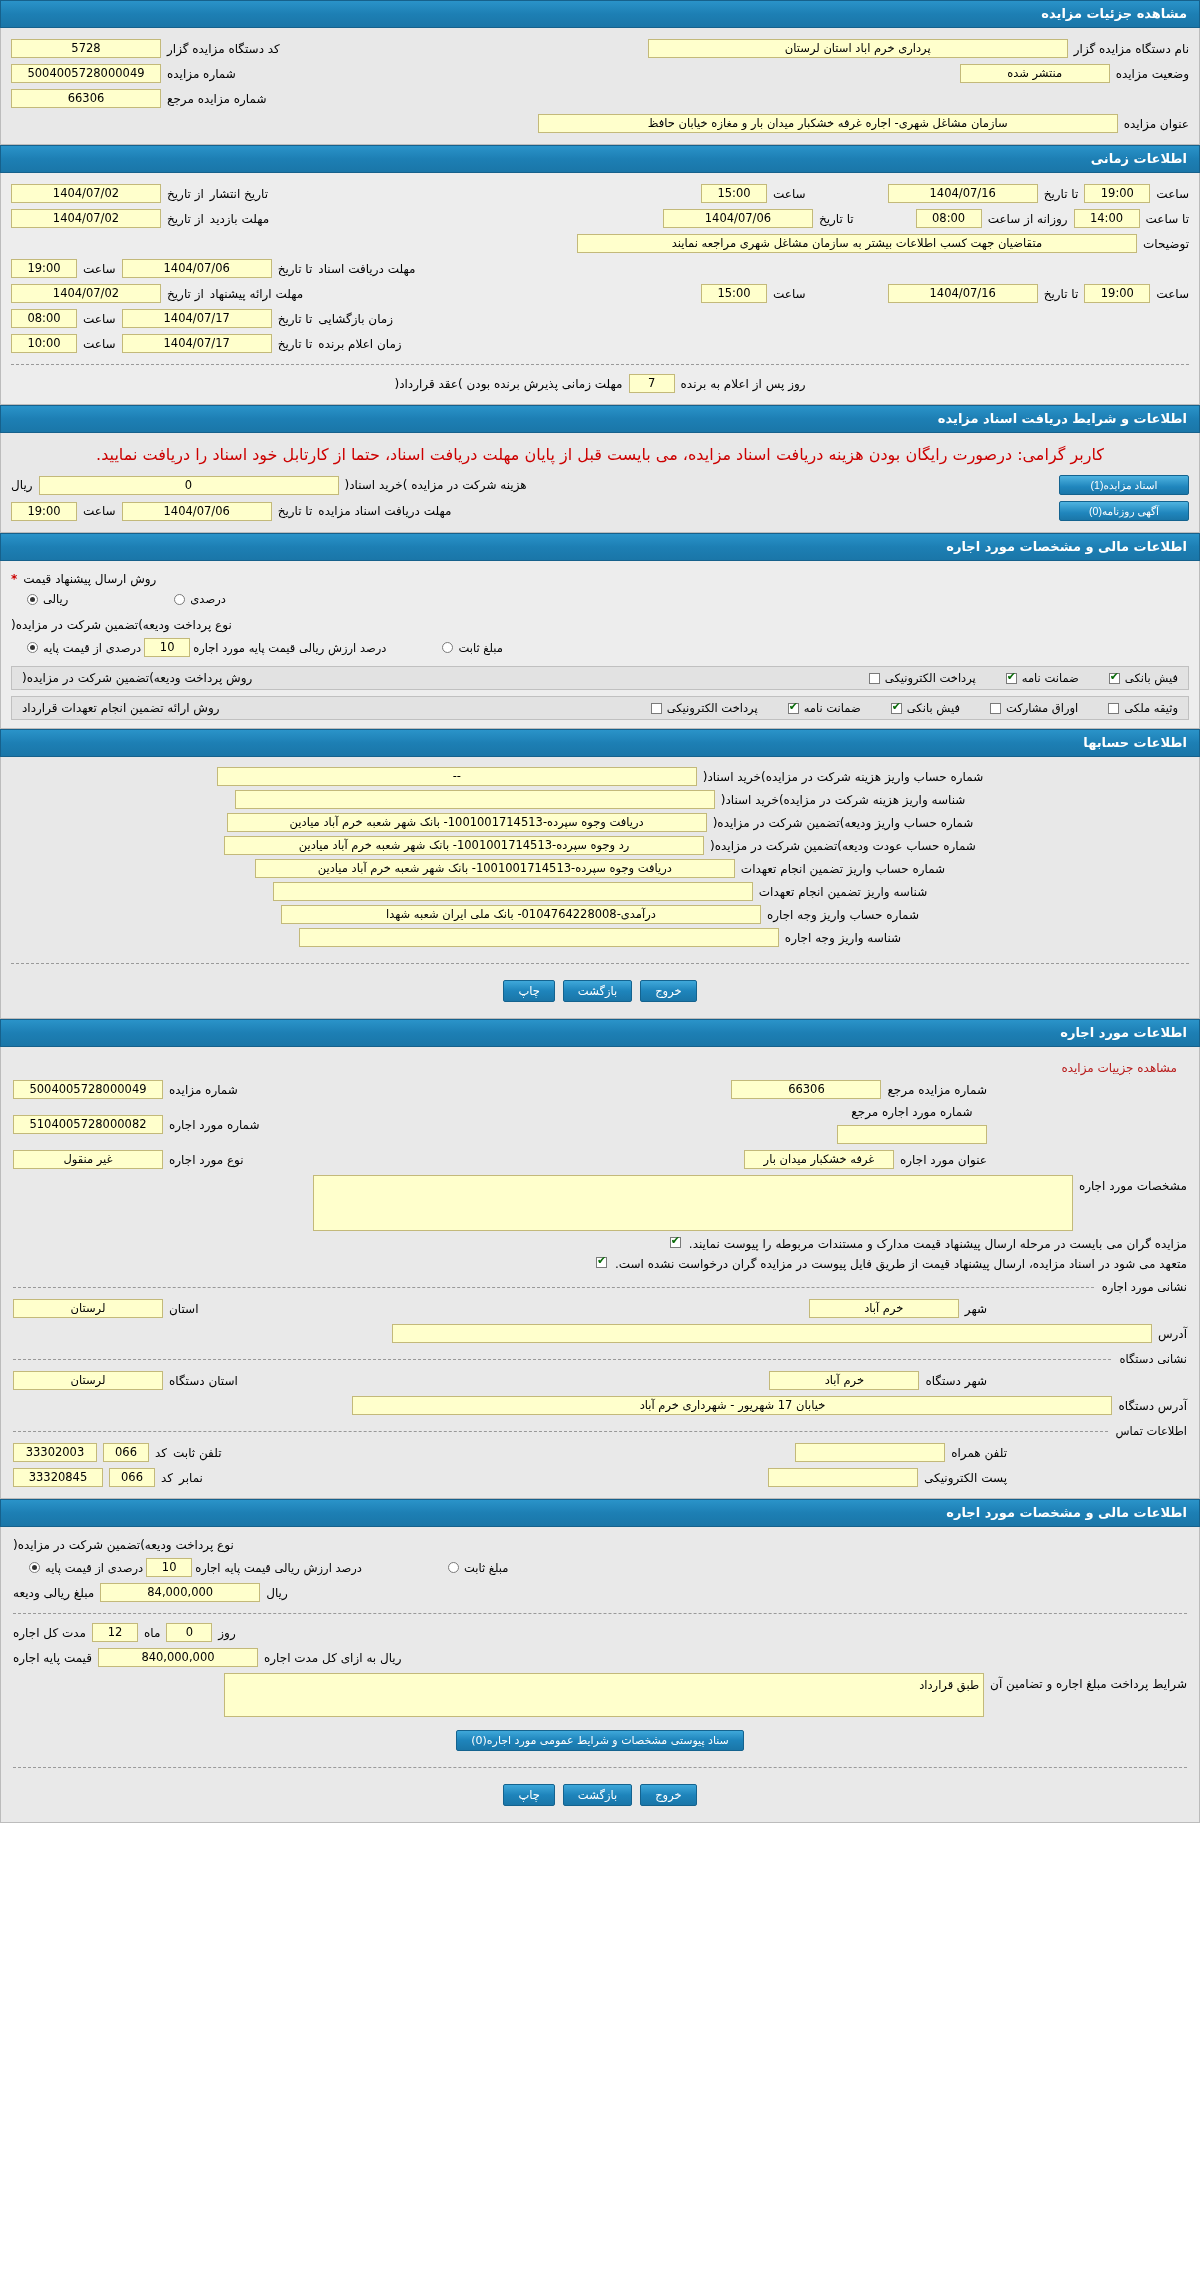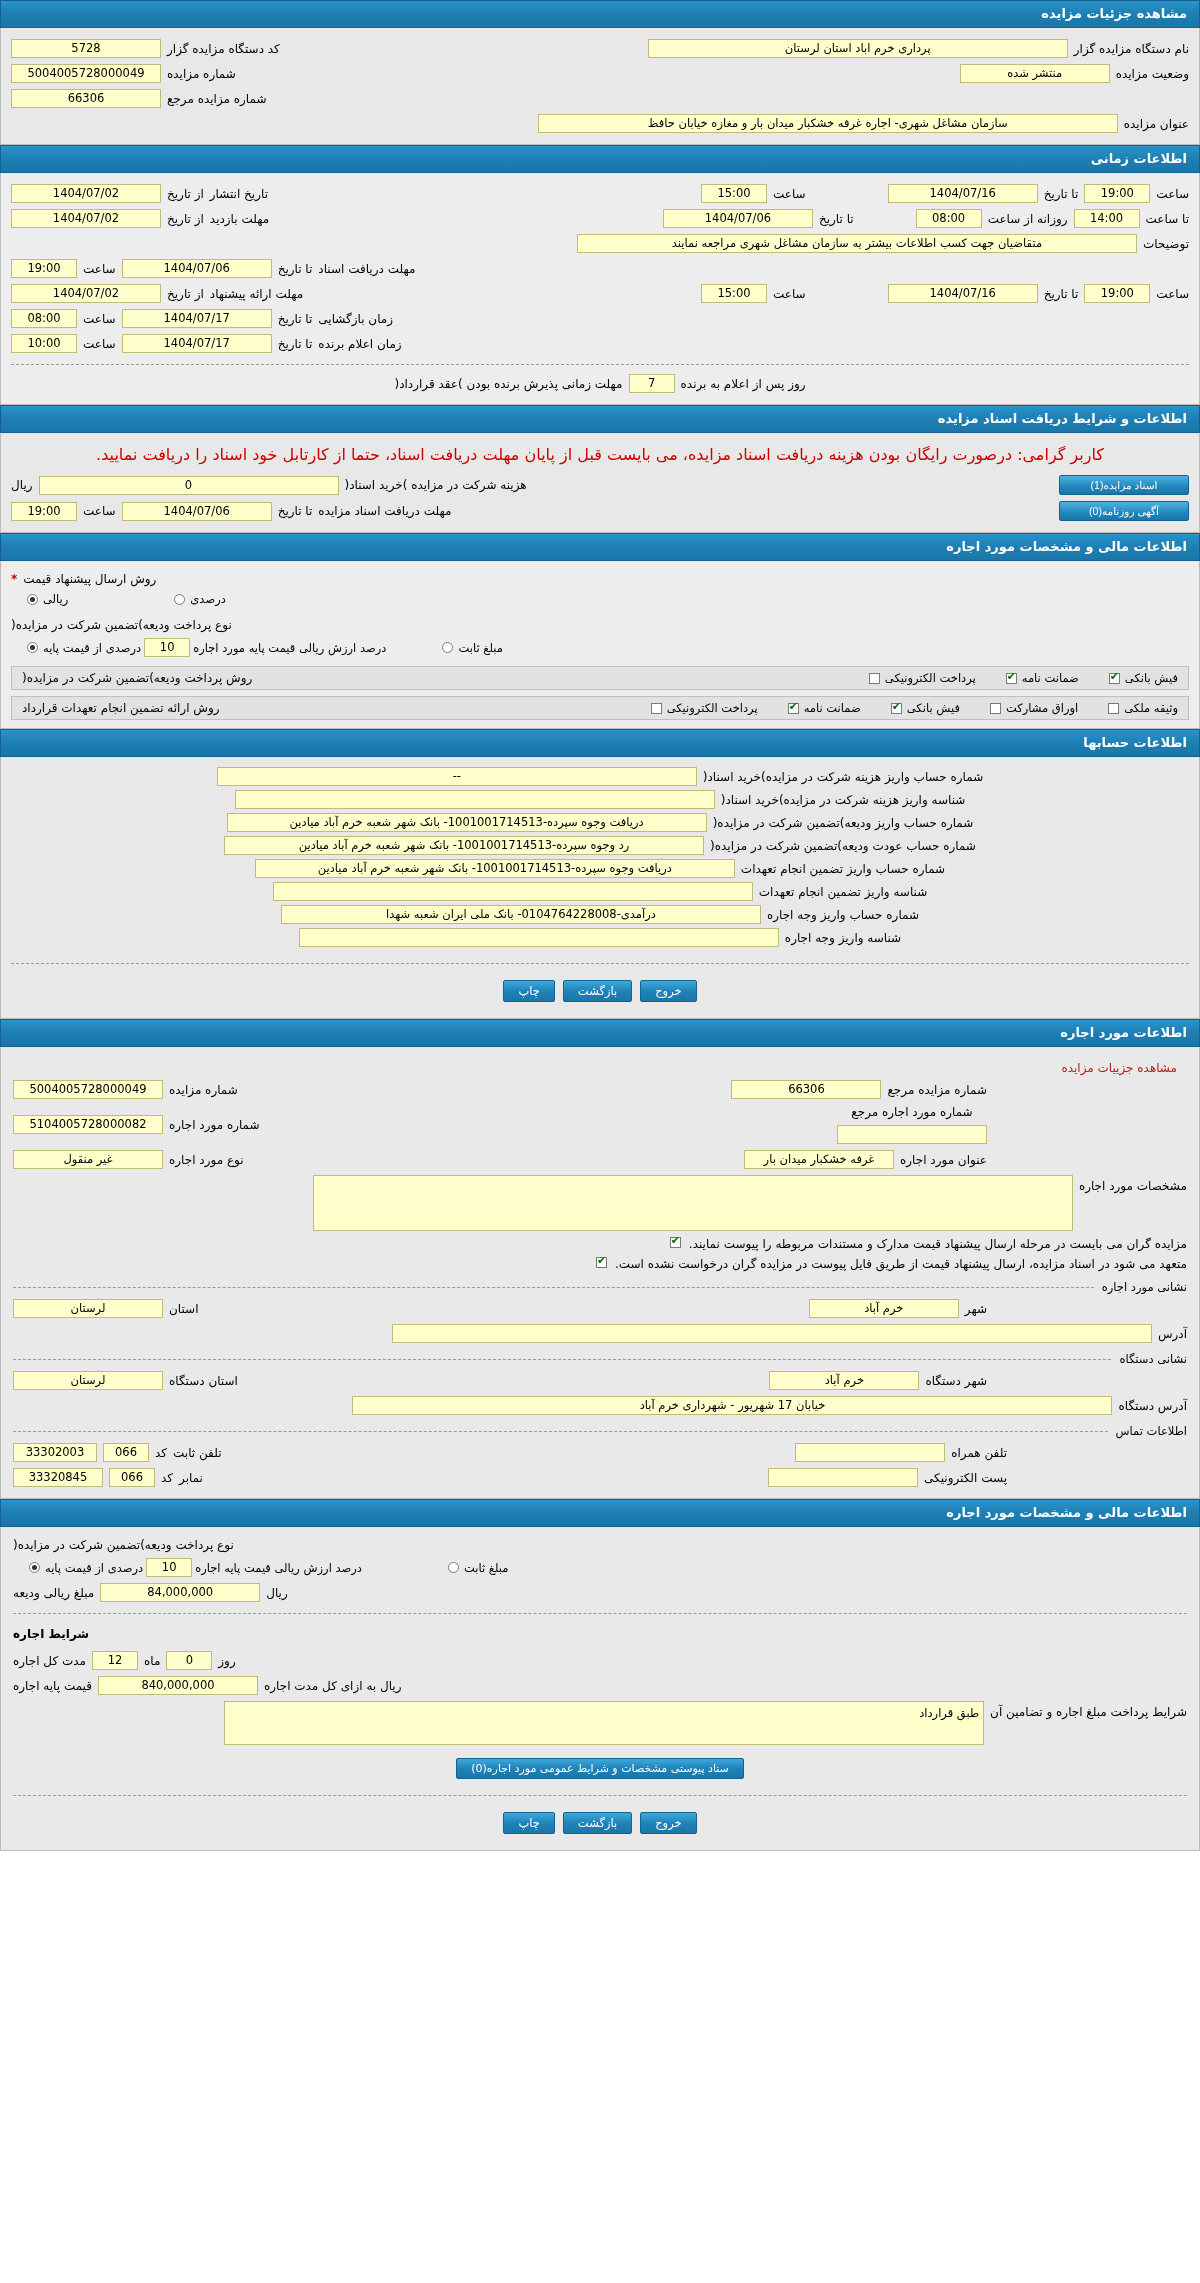--- a/index.html
+++ b/index.html
@@ -593,23 +593,20 @@
     </div>
 
     <div class="row" style="justify-content:flex-end;">
       <span class="lbl">ریال</span>
       <span class="fld" style="width:160px">84,000,000</span>
       <span class="lbl">مبلغ ریالی ودیعه</span>
     </div>
 
     <div class="sepline"></div>
 
-    <div class="row" style="justify-content:flex-end;">
-      <span class="section-title">شرایط اجاره</span>
-    </div>
 
     <div class="row" style="justify-content:flex-end;">
       <span class="lbl">روز</span>
       <span class="fld xs">0</span>
       <span class="lbl">ماه</span>
       <span class="fld xs">12</span>
       <span class="lbl">مدت کل اجاره</span>
     </div>
 
     <div class="row" style="justify-content:flex-end;">

